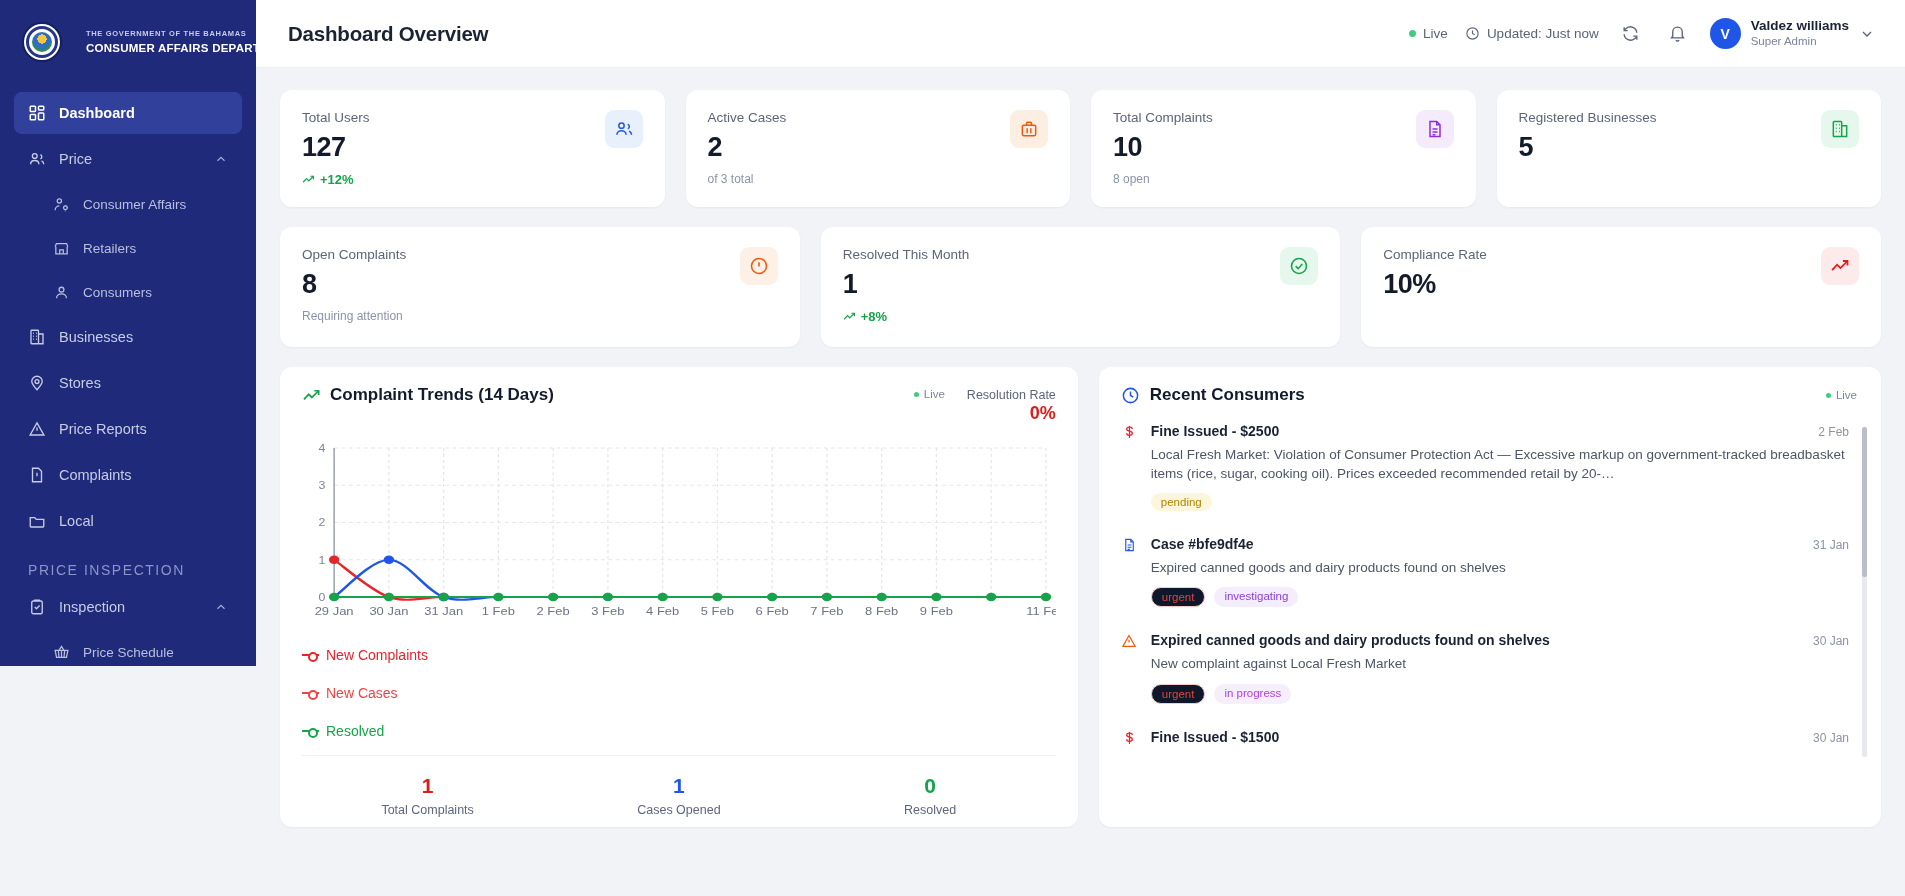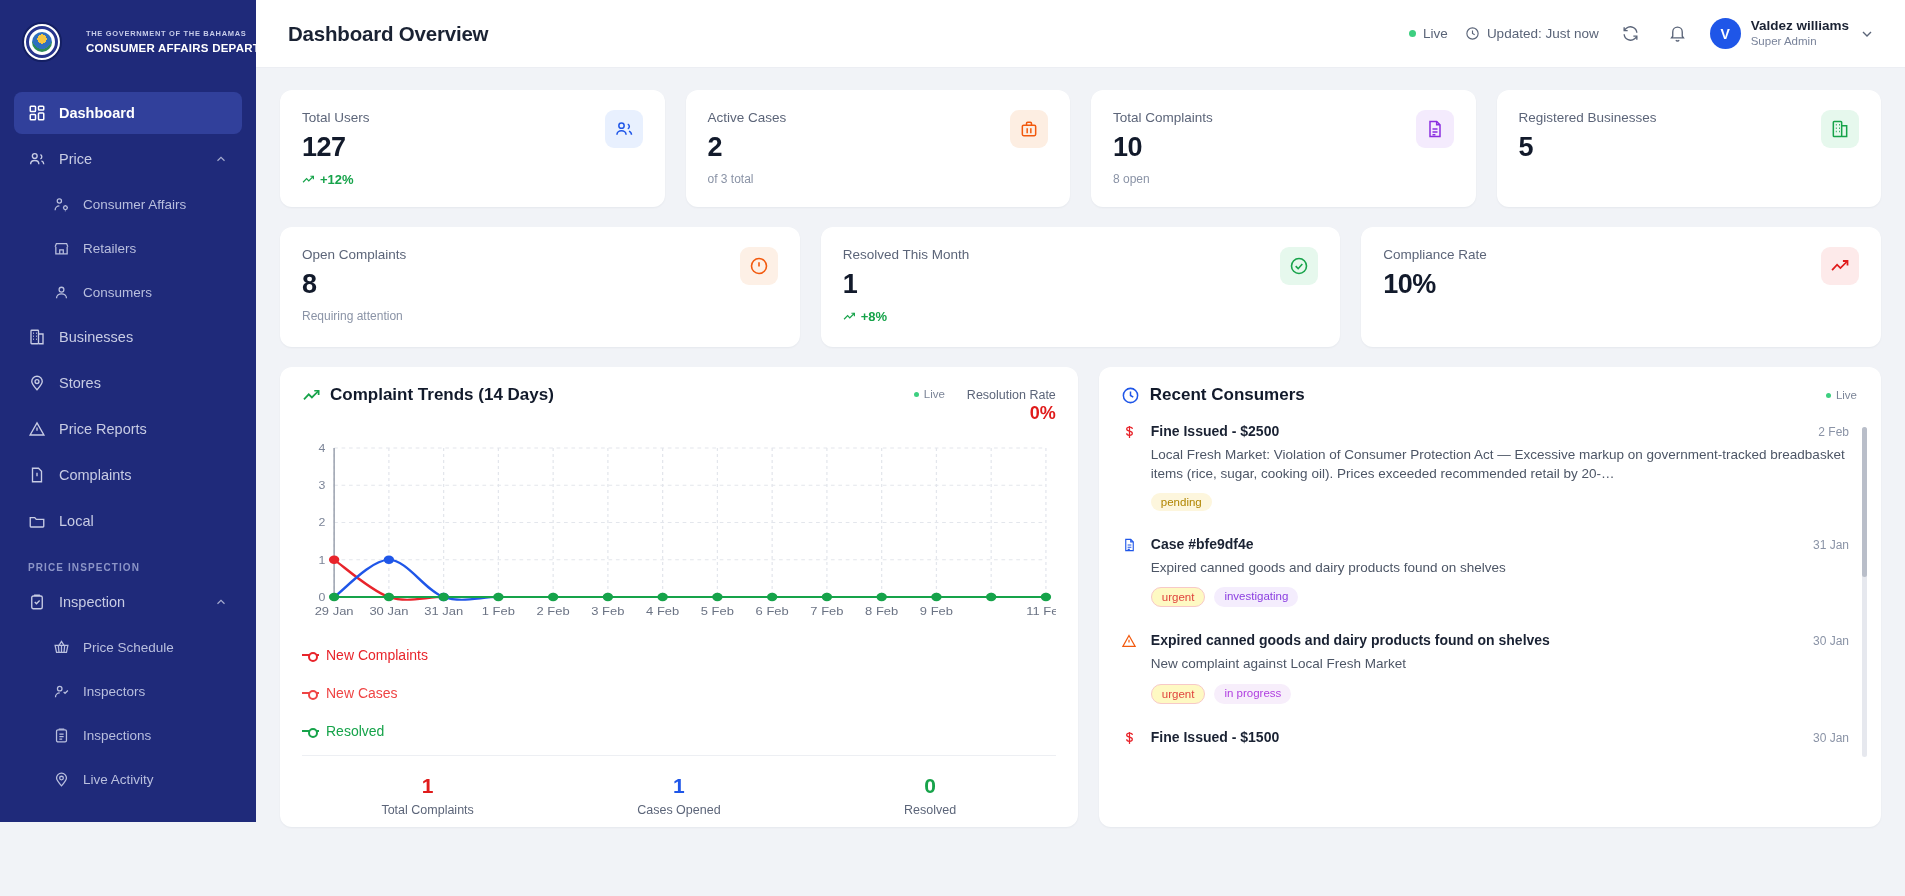--- a/index.html
+++ b/index.html
@@ -6,21 +6,21 @@
   html, body {
     width: 1905px; height: 896px;
     overflow: hidden;
     font-family: "Liberation Sans", sans-serif;
     background: #f1f3f7;
   }
   .app { display: flex; width: 1905px; height: 896px; }
 
   
   .sidebar {
-    width: 256px; min-width: 256px; height: 822px;
+    width: 256px; min-width: 256px; height: 666px;
     background: #1f2a7a;
     color: #ffffff;
     overflow: hidden;
     position: relative;
   }
   .brand {
     display: flex; align-items: center; gap: 12px;
     padding: 16px 14px 16px 22px;
     height: 84px;
   }
@@ -58,21 +58,21 @@
     height: 42px; padding: 0 14px; margin-bottom: 4px;
     border-radius: 8px; cursor: pointer;
     color: #c8cce4; font-size: 14.5px;
   }
   .nav-item.active { background: #31409b; color: #ffffff; font-weight: 600; }
   .nav-item .ico { width: 18px; height: 18px; display: flex; align-items: center; justify-content: center; flex: 0 0 18px; }
   .nav-item .lbl { flex: 1; white-space: nowrap; }
   .nav-item .chev { width: 14px; height: 14px; opacity: .8; }
   .nav-item.sub { padding-left: 38px; font-size: 13.5px; height: 40px; color: #b9bfde; }
   .nav-section {
-    font-size: 10px; letter-spacing: .11em; font-weight: 700;
+    font-size: 14px; letter-spacing: .11em; font-weight: 400;
     color: #8c95c7; text-transform: uppercase;
     padding: 16px 14px 8px 14px;
   }
   svg { display: block; }
 
   
   .main { flex: 1; height: 896px; overflow: hidden; background: #f1f3f7; display: flex; flex-direction: column; }
   .topbar {
     height: 68px; min-height: 68px; background: #ffffff;
     display: flex; align-items: center; padding: 0 30px 0 32px;
@@ -145,21 +145,21 @@
   .act-item { display: flex; gap: 13px; margin-bottom: 25px; }
   .act-ico { width: 17px; min-width: 17px; padding-top: 1px; display: flex; justify-content: center; }
   .act-body { flex: 1; min-width: 0; }
   .act-row { display: flex; align-items: baseline; gap: 24px; }
   .act-name { font-size: 14px; font-weight: 600; color: #1a2233; flex: 1; }
   .act-date { font-size: 12px; color: #8a93a6; white-space: nowrap; }
   .act-desc { font-size: 13.5px; color: #4d5666; margin-top: 6px; line-height: 1.42; }
   .tags { display: flex; gap: 9px; margin-top: 10px; }
   .tag { font-size: 11.5px; padding: 3px 10px; border-radius: 11px; font-weight: 500; }
   .tag-pending { background: #fdf6dd; color: #b08500; }
-  .tag-urgent { background: #fef9c3; color: #e0443e; border: 1px solid #f7c9c7; }
+  .tag-urgent { background: #0f172a; color: #e0443e; border: 1px solid #f7c9c7; }
   .tag-investigating { background: #f4edfd; color: #8b3ee0; }
   .tag-inprogress { background: #f7eefb; color: #b03ee0; }
   .scrollbar { position: absolute; right: 4px; top: 4px; width: 5px; height: 330px; background: #e6e8ee; border-radius: 3px; }
   .scrollthumb { position: absolute; right: 4px; top: 4px; width: 5px; height: 150px; background: #b9bec9; border-radius: 3px; }
 </style>
 </head>
 <body>
 
 <div class="app">
 

